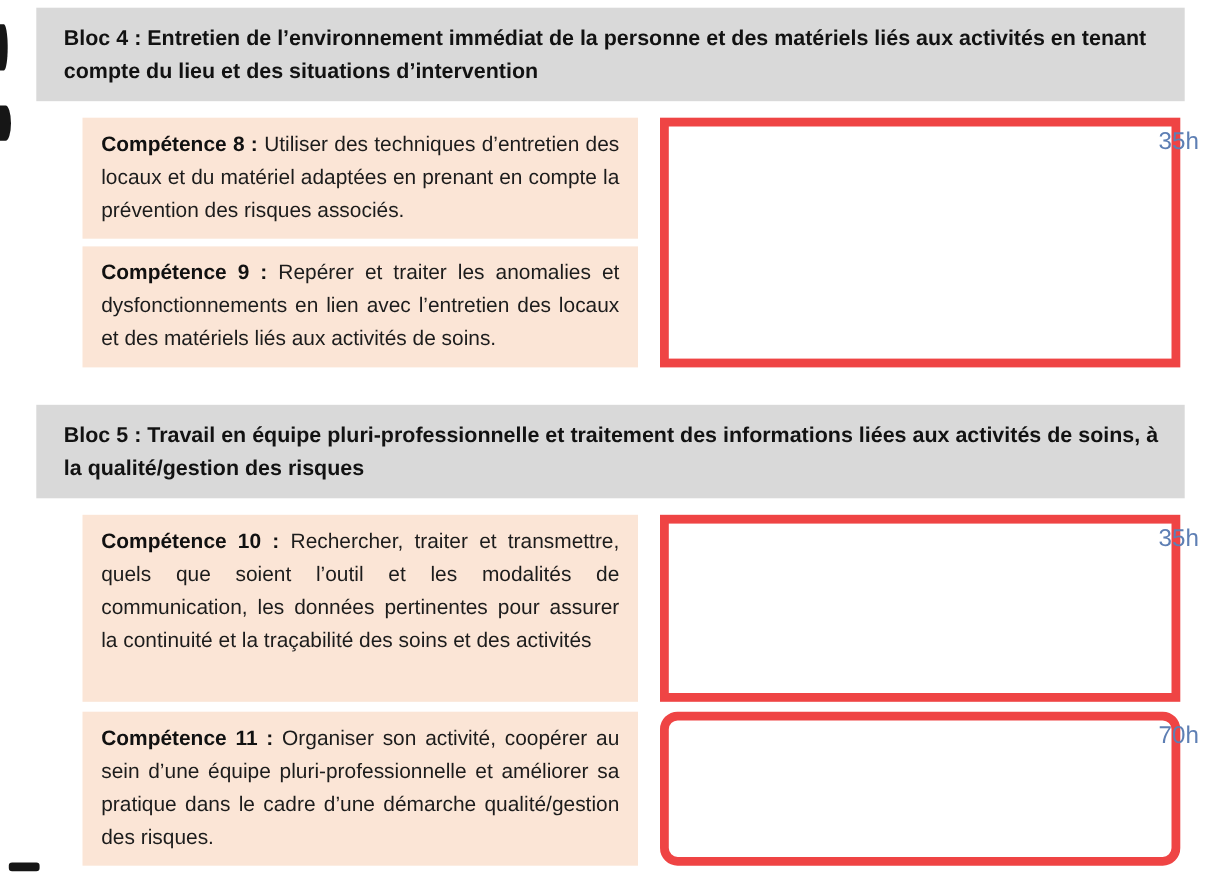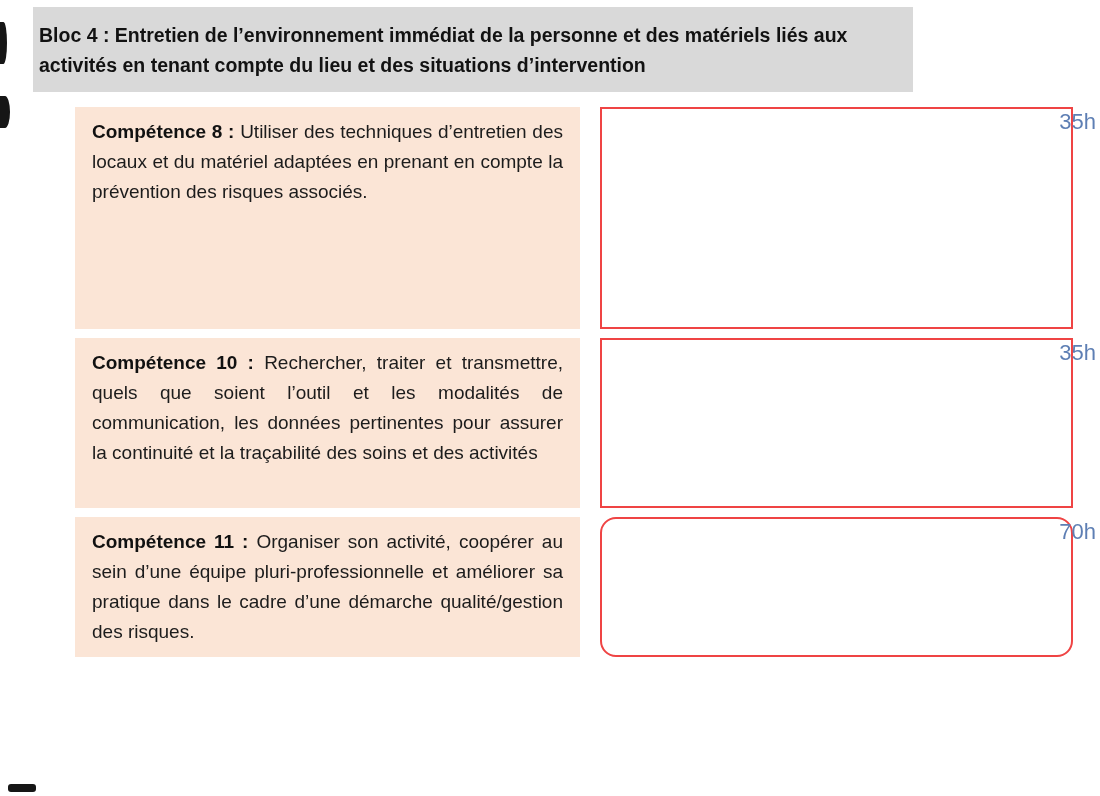--- a/index.html
+++ b/index.html
@@ -6,23 +6,23 @@
   body {
     width:1100px; height:796px; position:relative; overflow:hidden;
     font-family:"Liberation Sans", sans-serif;
     -webkit-font-smoothing:antialiased;
   }
   .page { position:relative; width:1100px; height:796px; background:#ffffff; overflow:hidden; }
 
   .bloc-header {
     background:#d9d9d9;
     margin-left:33px;
-    width:880px;
+    width:1044px;
     box-sizing:border-box;
-    padding:13px 16px 12px 6px;
+    padding:13px 16px 12px 25px;
     font-weight:bold;
     font-size:19.5px;
     line-height:30px;
     color:#121212;
   }
   .bloc-header.first { margin-top:7px; }
   .bloc-header.second { margin-top:34px; }
 
   .bloc-body {
     margin-left:75px;
@@ -48,21 +48,21 @@
     text-align:justify;
     color:#1c1c1c;
     flex:1;
   }
   .comp-box p, .module-box p { margin:0; }
   .lead { font-weight:bold; color:#111; }
 
   .module-box {
     width:473px; min-width:473px;
     box-sizing:border-box;
-    border:2px solid #ef4444;
+    border:8px solid #ef4444;
     background:#ffffff;
     display:flex;
     align-items:center;
     padding:10px 22px;
     position:relative;
     text-align:justify;
     font-size:19px;
     line-height:30px;
     color:#1c1c1c;
   }
@@ -91,26 +91,30 @@
 
 <div class="page">
 
   <div class="bloc-header first">Bloc 4 : Entretien de l’environnement immédiat de la personne et des matériels liés aux activités en tenant compte du lieu et des situations d’intervention</div>
 
   <div class="bloc-body row-tall">
     <div class="col-comp">
       <div class="comp-box">
         <p><span class="lead">Compétence 8 :</span> <span>Utiliser des techniques d’entretien des locaux et du matériel adaptées en prenant en compte la prévention des risques associés.</span></p>
       </div>
+      <div class="comp-box">
+        <p><span class="lead">Compétence 9 :</span> <span>Repérer et traiter les anomalies et dysfonctionnements en lien avec l’entretien des locaux et des matériels liés aux activités de soins.</span></p>
+      </div>
     </div>
     <div class="module-box">
       <span class="hours">35h</span>
     </div>
   </div>
 
+  <div class="bloc-header second">Bloc 5 : Travail en équipe pluri-professionnelle et traitement des informations liées aux activités de soins, à la qualité/gestion des risques</div>
 
   <div class="bloc-body row-mid">
     <div class="col-comp">
       <div class="comp-box">
         <p><span class="lead">Compétence 10 :</span> <span>Rechercher, traiter et transmettre, quels que soient l’outil et les modalités de communication, les données pertinentes pour assurer la continuité et la traçabilité des soins et des activités</span></p>
       </div>
     </div>
     <div class="module-box">
       <span class="hours">35h</span>
     </div>

